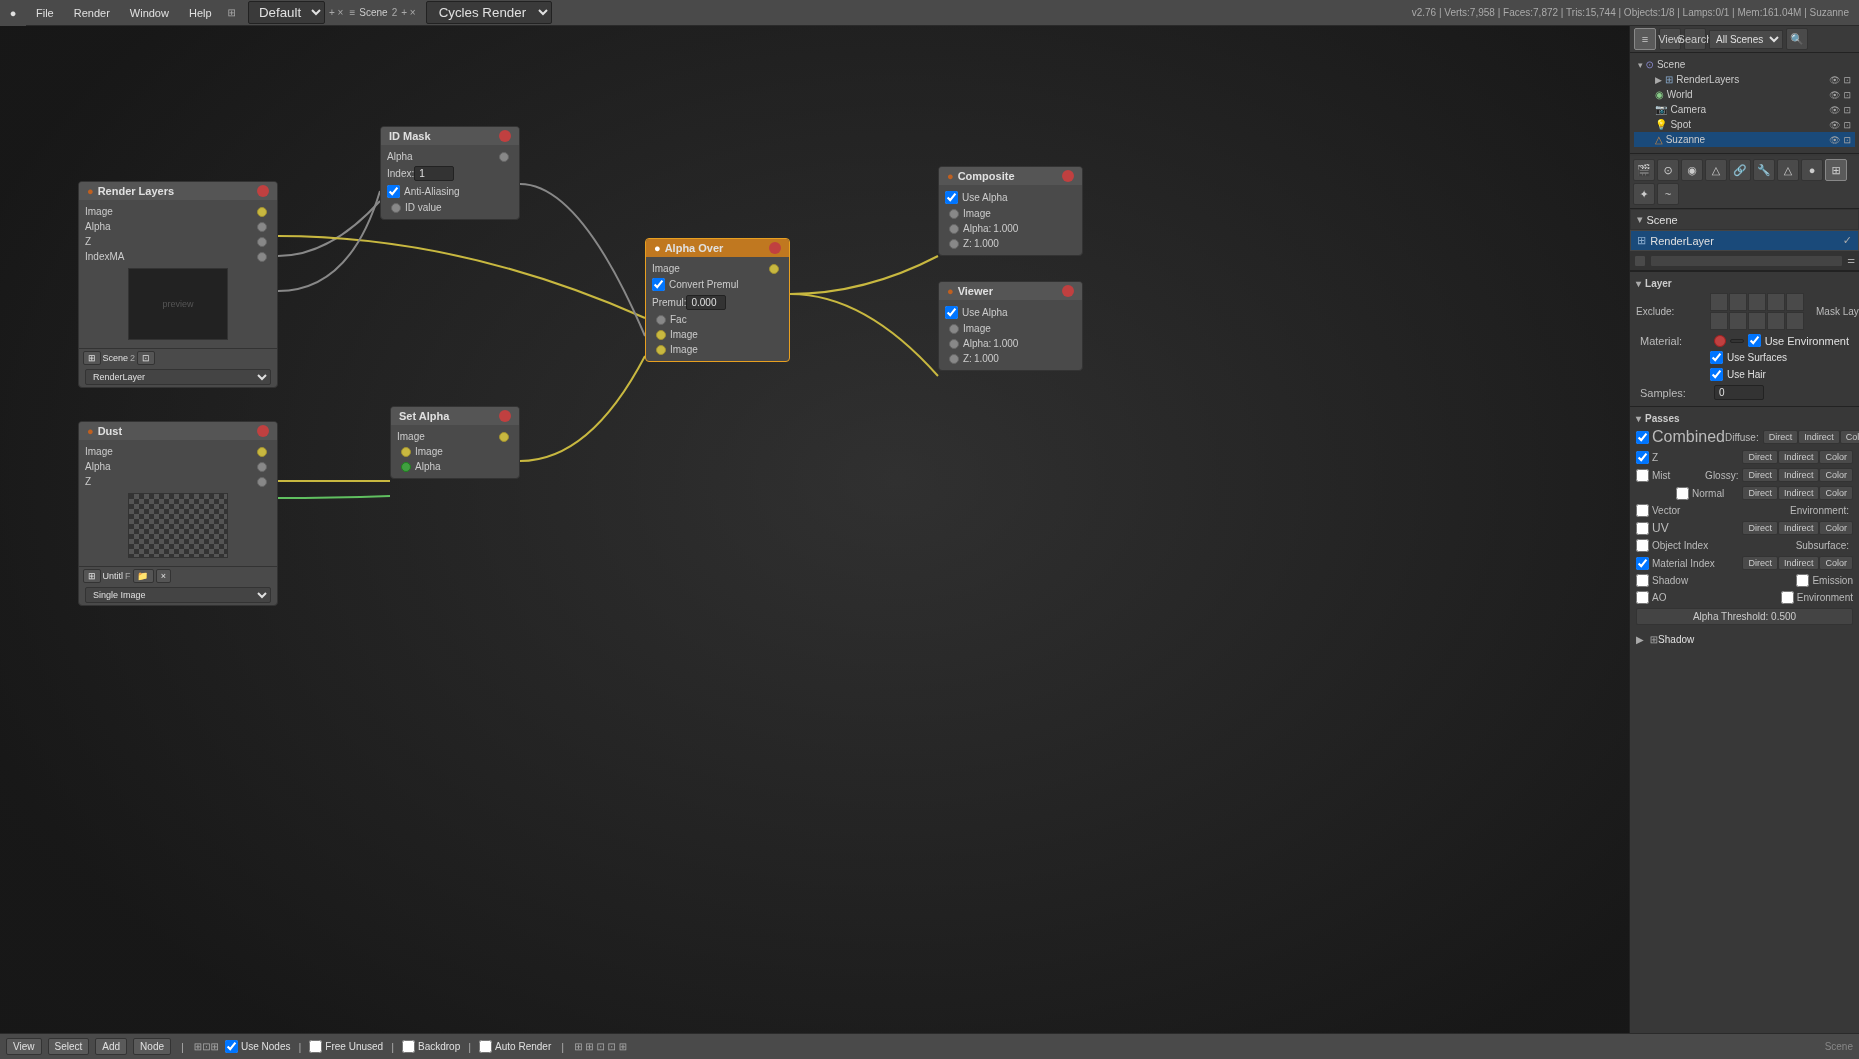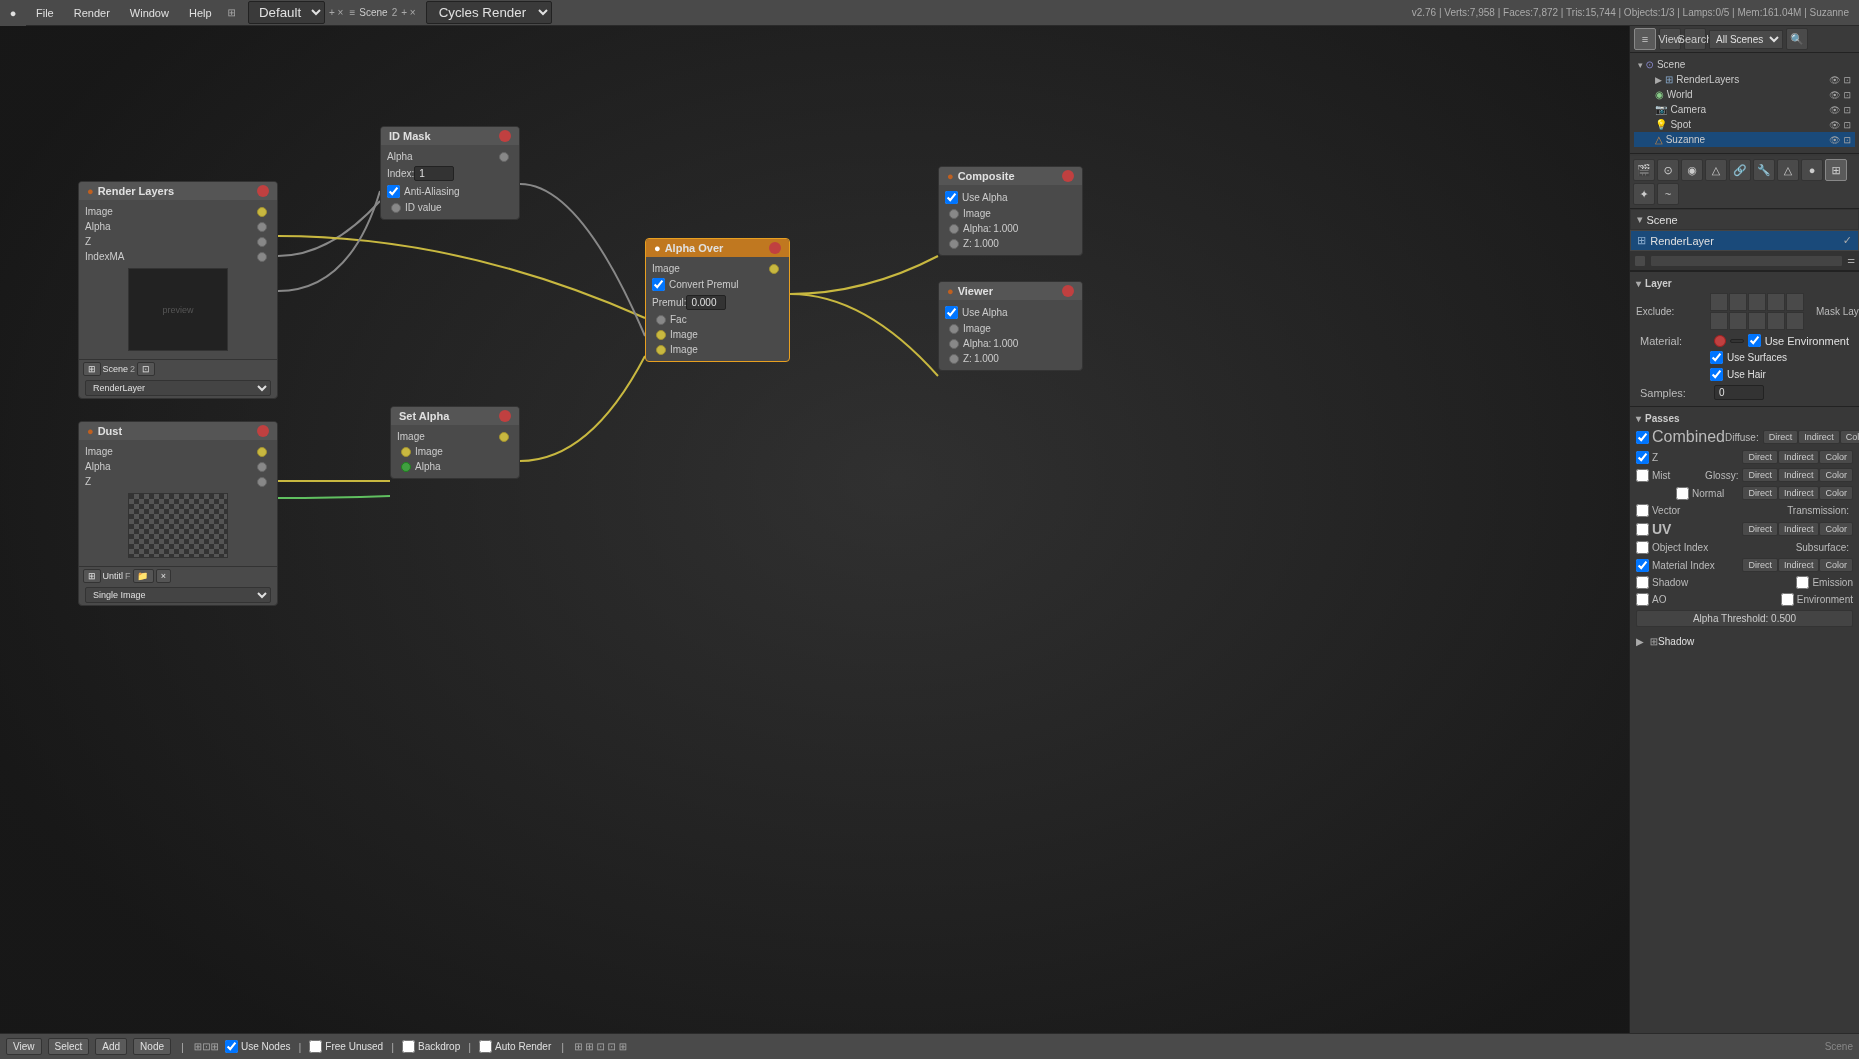--- a/index.html
+++ b/index.html
@@ -400,21 +400,21 @@
     <span style="font-size:10px;color:#aaa;">2</span>
     <span style="font-size:10px;color:#aaa;">+ ×</span>
   </div>
 
   <div style="display:flex;align-items:center;gap:4px;margin-left:6px;">
     <select class="render-engine">
       <option>Cycles Render</option>
     </select>
   </div>
 
-  <div class="info-bar">v2.76 | Verts:7,958 | Faces:7,872 | Tris:15,744 | Objects:1/3 | Lamps:0/5 | Mem:161.04M | Suzanne</div>
+  <div class="info-bar">v2.76 | Verts:7,958 | Faces:7,872 | Tris:15,744 | Objects:1/8 | Lamps:0/1 | Mem:161.04M | Suzanne</div>
 </div>
 
 <div class="main-area">
 
   <div class="node-editor">
     <div class="node-editor-bg"></div>
     <div class="skull-bg"></div>
 
     <svg class="connections-svg">
 
@@ -453,21 +453,21 @@
           <div class="node-socket socket-grey" style="margin-left:auto;"></div>
         </div>
         <div class="node-row">
           <span class="node-label">Z</span>
           <div class="node-socket socket-grey" style="margin-left:auto;"></div>
         </div>
         <div class="node-row">
           <span class="node-label">IndexMA</span>
           <div class="node-socket socket-grey" style="margin-left:auto;"></div>
         </div>
-        <div style="width:100px;height:83px;background:#222;border:1px solid #333;margin:4px auto;display:flex;align-items:center;justify-content:center;">
+        <div style="width:100px;height:72px;background:#222;border:1px solid #333;margin:4px auto;display:flex;align-items:center;justify-content:center;">
           <span style="color:#555;font-size:9px;">preview</span>
         </div>
       </div>
       <div class="node-controls">
         <button class="nc-btn">⊞</button>
         <span style="font-size:9px;">Scene</span>
         <span style="font-size:9px;color:#aaa;">2</span>
         <button class="nc-btn">⊡</button>
       </div>
       <div style="padding:2px 6px;">
@@ -847,29 +847,29 @@
         </div>
       </div>
 
       
       <div style="display:flex;align-items:center;padding:2px 0;">
         <div style="flex:1;display:flex;align-items:center;">
           <input type="checkbox" style="">
           <span style="font-size:10px;color:#bbb;margin-left:3px;">Vector</span>
         </div>
         <div style="flex:1;display:flex;align-items:center;justify-content:flex-end;">
-          <span style="font-size:10px;color:#bbb;margin-right:4px;">Transmission:</span>
+          <span style="font-size:10px;color:#bbb;margin-right:4px;">Environment:</span>
         </div>
       </div>
 
       
       <div style="display:flex;align-items:center;padding:2px 0;">
         <div style="flex:1;display:flex;align-items:center;">
           <input type="checkbox" style="">
-          <span style="font-size:14px;color:#bbb;margin-left:3px;font-weight:bold;">UV</span>
+          <span style="font-size:12px;color:#bbb;margin-left:3px;">UV</span>
         </div>
         <div style="flex:1;display:flex;align-items:center;justify-content:flex-end;">
           <button class="pass-btn">Direct</button>
           <button class="pass-btn">Indirect</button>
           <button class="pass-btn">Color</button>
         </div>
       </div>
 
       
       <div style="display:flex;align-items:center;padding:2px 0;">

